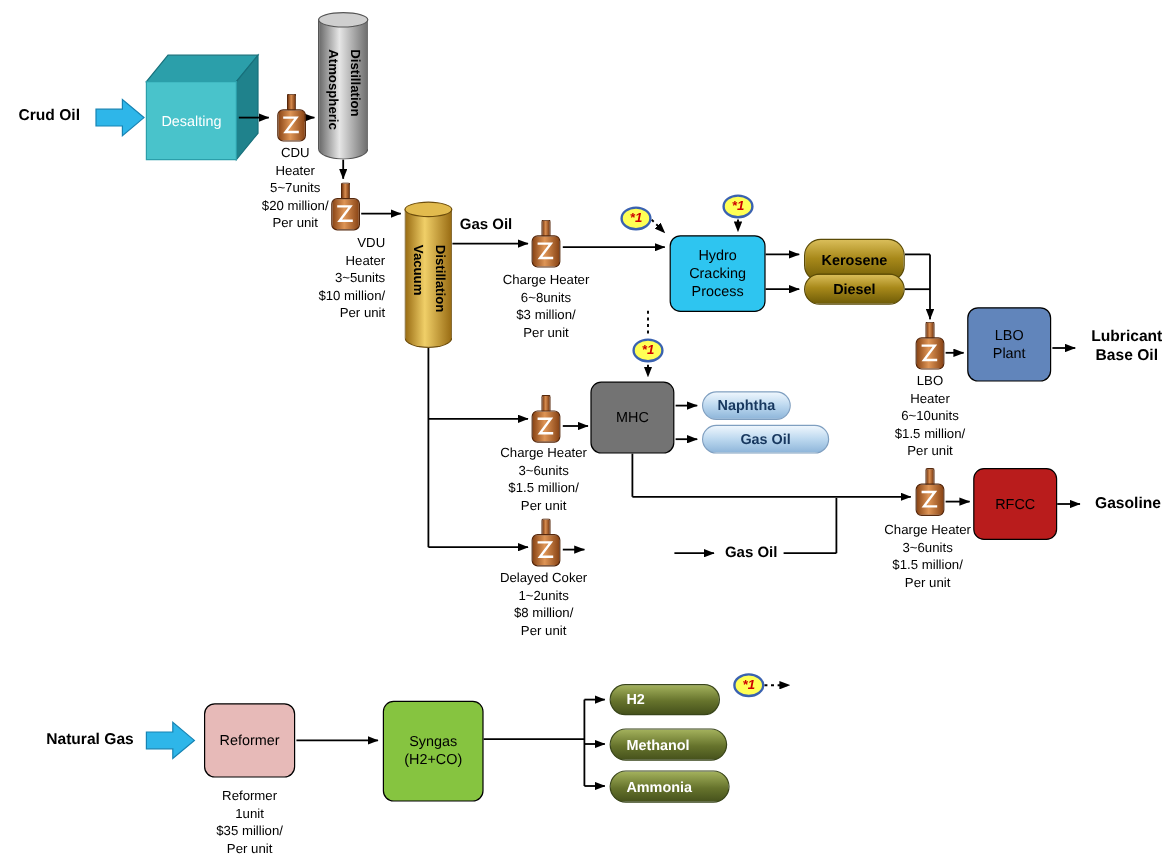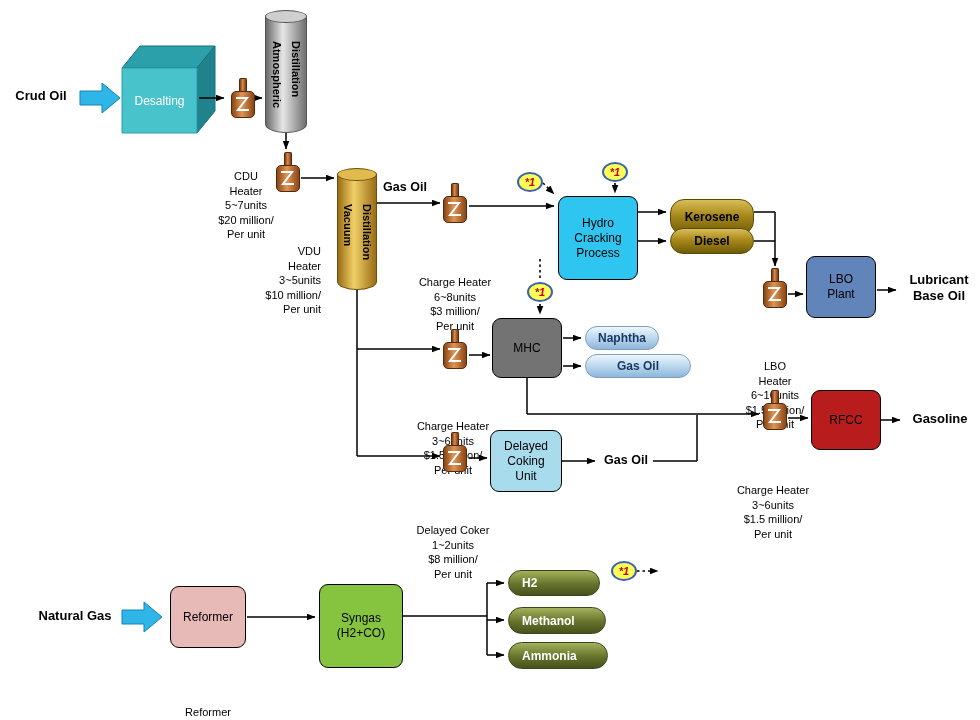--- a/index.html
+++ b/index.html
@@ -35,21 +35,21 @@
          background:linear-gradient(to right,#8a4516,#de9556 45%,#8a4516);
          border:1px solid #56280c;border-radius:5px;display:flex;align-items:center;justify-content:center;}
   
   .pill{position:absolute;border-radius:14px;display:flex;align-items:center;justify-content:center;
         font-weight:bold;font-size:12px;box-sizing:border-box;}
   .p-gold{background:linear-gradient(to bottom,#d9bd59 0%,#a8891a 45%,#6f5c07 100%);color:#000;border:1px solid #5a4a05;}
   .p-blue{background:linear-gradient(to bottom,#eef6fd 0%,#bcd8ef 50%,#8fb6da 100%);color:#17375e;border:1px solid #7f9fc0;}
   .p-green{background:linear-gradient(to bottom,#a3b15c 0%,#66732c 55%,#46521c 100%);color:#fff;border:1px solid #39451a;
            justify-content:flex-start;padding-left:13px;}
   
-  .lbl{position:absolute;font-size:11px;line-height:1.32;text-align:center;color:#000;margin-top:48px;}
+  .lbl{position:absolute;font-size:11px;line-height:1.32;text-align:center;color:#000;}
   .stream{position:absolute;font-weight:bold;font-size:12.5px;color:#000;text-align:center;}
   .big{font-size:13px;}
   .cube-label{position:absolute;left:122px;top:68px;width:75px;height:65px;display:flex;align-items:center;
               justify-content:center;color:#fff;font-size:12px;}
   
   .badge{position:absolute;width:26px;height:20px;border-radius:50%;background:#ffff55;border:2px solid #3a62b0;
          color:#cc0000;font-weight:bold;font-size:11px;display:flex;align-items:center;justify-content:center;
          box-sizing:border-box;font-style:italic;}
 </style>
 </head>
@@ -177,21 +177,21 @@
       <svg width="22" height="25" viewBox="0 0 22 25">
         <polyline points="4,6 15,6 6,18 17,18" fill="none" stroke="#fff" stroke-width="2"></polyline>
       </svg>
     </div>
   </div>
   <div class="lbl ml" style="left:405px;top:227px;width:100px;">Charge Heater
 6~8units
 $3 million/
 Per unit</div>
 
-  <div class="node n-hydro ml" style="left:558px;top:196px;width:80px;height:84px;">Hydro
+  <div class="node n-hydro ml" style="left:558px;top:196px;width:80px;height:64px;">Hydro
 Cracking
 Process</div>
 
   <div class="badge" style="left:517px;top:172px;">*1</div>
   <div class="badge" style="left:602px;top:162px;">*1</div>
 
   <div class="pill p-gold" style="left:670px;top:199px;width:84px;height:36px;">Kerosene</div>
   <div class="pill p-gold" style="left:670px;top:228px;width:84px;height:26px;">Diesel</div>
 
   <div class="heater" style="left:763px;top:268px;">
@@ -238,23 +238,20 @@
       <svg width="22" height="25" viewBox="0 0 22 25">
         <polyline points="4,6 15,6 6,18 17,18" fill="none" stroke="#fff" stroke-width="2"></polyline>
       </svg>
     </div>
   </div>
   <div class="lbl ml" style="left:403px;top:475px;width:100px;">Delayed Coker
 1~2units
 $8 million/
 Per unit</div>
 
-  <div class="node n-coking ml" style="left:490px;top:430px;width:72px;height:62px;">Delayed
-Coking
-Unit</div>
   <div class="stream" style="left:599px;top:453px;width:54px;">Gas Oil</div>
 
   <div class="heater" style="left:763px;top:390px;">
     <div class="chimney"></div>
     <div class="hbody">
       <svg width="22" height="25" viewBox="0 0 22 25">
         <polyline points="4,6 15,6 6,18 17,18" fill="none" stroke="#fff" stroke-width="2"></polyline>
       </svg>
     </div>
   </div>

